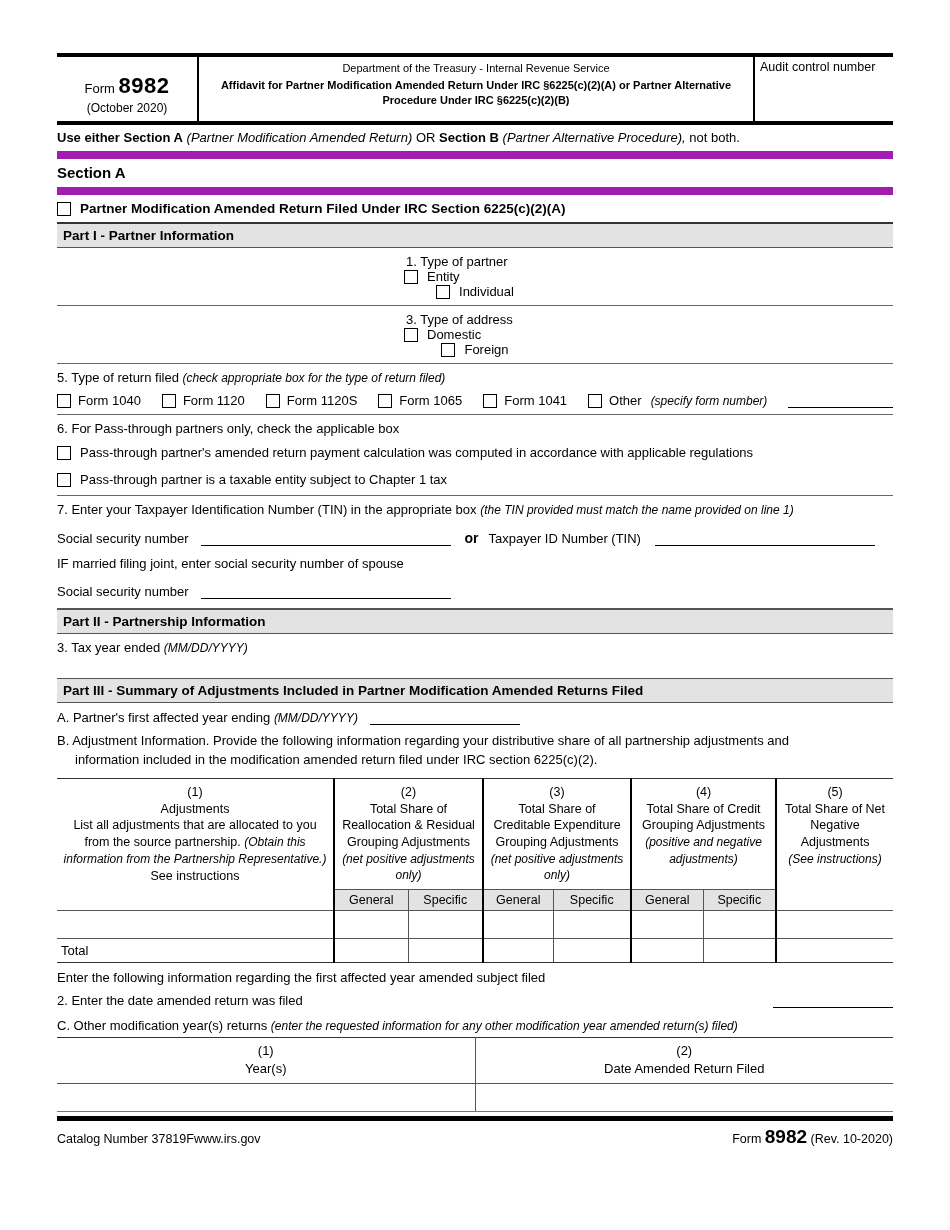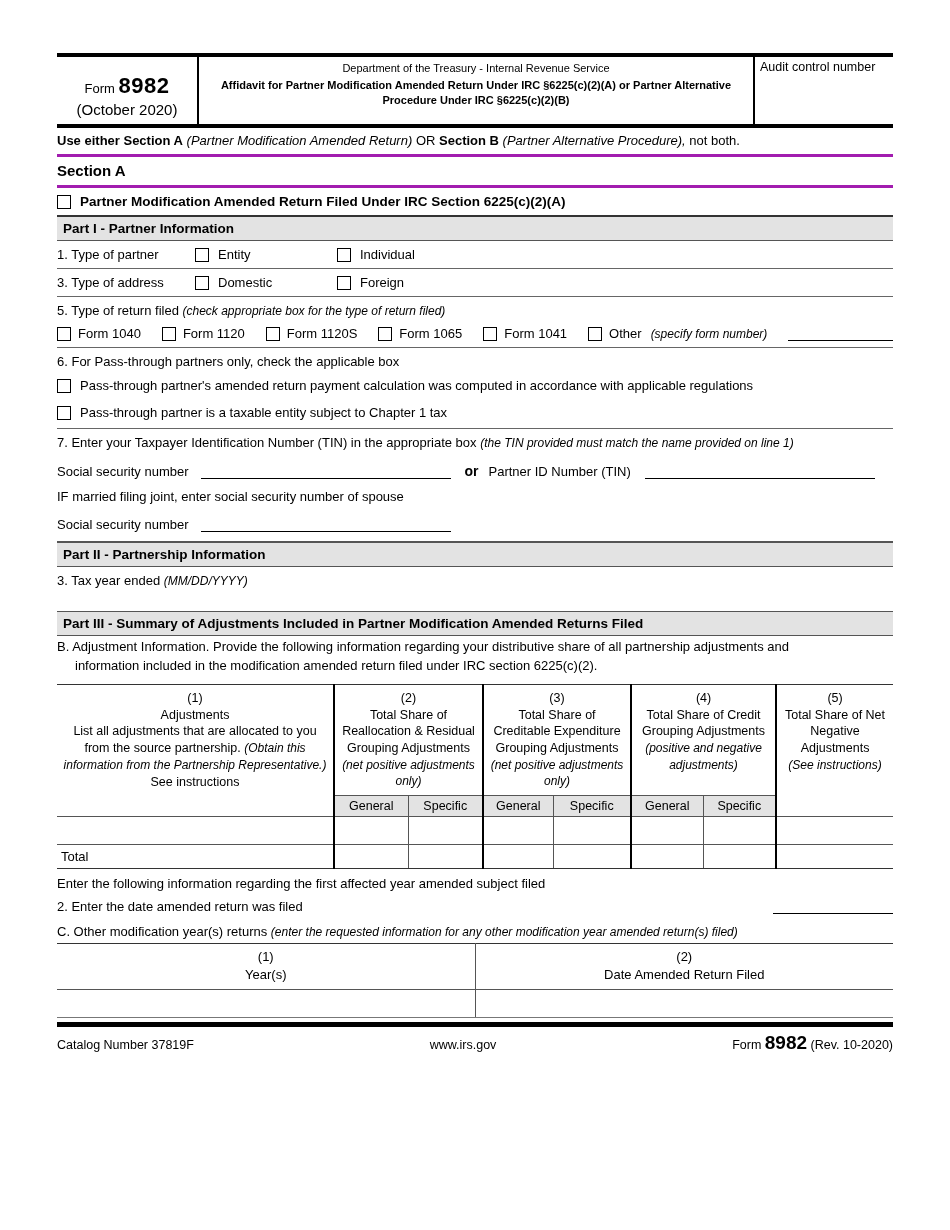--- a/index.html
+++ b/index.html
@@ -7,41 +7,41 @@
     width: 950px; height: 1230px; background: #fff; color: #000;
     font-family: "Liberation Sans", sans-serif; font-size: 13px;
   }
   .page { padding: 53px 57px 0 57px; }
 
   
   .hdr { display: flex; border-top: 4px solid #000; border-bottom: 4px solid #000; }
   .hdr-left { width: 142px; border-right: 2px solid #000; text-align: center; padding: 16px 4px 6px; }
   .hdr-left .fw { font-size: 13px; }
   .hdr-left .fn { font-size: 22px; font-weight: bold; letter-spacing: 0.5px; }
-  .hdr-left .rev { font-size: 15px; margin-top: 2px; }
+  .hdr-left .rev { font-size: 12px; margin-top: 2px; }
   .hdr-mid { flex: 1; text-align: center; padding: 5px 14px 8px; }
   .hdr-mid .dept { font-size: 11px; margin-bottom: 4px; }
   .hdr-mid .title { font-size: 11px; font-weight: bold; line-height: 1.4; }
   .hdr-right { width: 140px; border-left: 2px solid #000; padding: 3px 5px; font-size: 12.5px; }
 
   
   .line-b { border-bottom: 1.5px solid #555; }
-  .thickline-b { border-bottom: 3px solid #a21caf; }
+  .thickline-b { border-bottom: 8px solid #a21caf; }
   .use-either { padding: 5px 0 6px; }
   .use-either .b { font-weight: bold; }
   .use-either .i { font-style: italic; }
   .section-hd { font-size: 15px; font-weight: bold; padding: 5px 0 6px; }
   .cbrow { display: flex; align-items: center; gap: 9px; padding: 6px 0; border-bottom: 2px solid #333; }
   .cbrow .lbl { font-weight: bold; font-size: 13.5px; }
   .cb { width: 14px; height: 14px; border: 1.5px solid #000; background: #fff; flex: none; display: inline-block; }
   .partbar {
     background: #e3e3e3; font-weight: bold; font-size: 13.5px;
     padding: 4px 6px; border-bottom: 1.5px solid #555;
   }
-  .frow { padding: 6px 0; border-bottom: 1.5px solid #666; }
+  .frow { padding: 6px 0; border-bottom: 1.5px solid #666; flex-direction: column; }
   .optrow { display: flex; align-items: center; }
   .optrow .rowlbl { width: 138px; flex: none; }
   .opt { display: flex; align-items: center; gap: 9px; }
   .opt-w { width: 142px; flex: none; }
   .note { font-style: italic; font-size: 12px; }
   .fill { display: inline-block; border-bottom: 1.5px solid #000; height: 14px; vertical-align: bottom; }
 
   .retrow { display: flex; align-items: center; margin-top: 8px; }
   .retopt { display: flex; align-items: center; gap: 7px; margin-right: 21px; }
   .retopt .note { margin-left: 2px; }
@@ -84,21 +84,21 @@
   table.ctab { width: 836px; table-layout: fixed; border-collapse: collapse; }
   table.ctab td { border: 1px solid #555; text-align: center; line-height: 1.45; }
   table.ctab td:first-child { border-left: none; }
   table.ctab td:last-child { border-right: none; }
   table.ctab tr.chead td { border-top: 1.5px solid #333; padding: 4px 2px; }
   table.ctab tr.cempty td { height: 28px; border-bottom: 1px solid #777; }
 
   
   .footbar { border-top: 5px solid #000; margin-top: 4px; }
   .footer { display: flex; align-items: baseline; padding-top: 5px; font-size: 12.5px; }
-  .footer .mid { flex: 1; text-align: center; }
+  .footer .mid { flex: 1; }
   .footer .right .fn { font-size: 19px; font-weight: bold; }
 </style>
 </head>
 <body>
 
 <div class="page">
 
   <div class="hdr">
     <div class="hdr-left">
       <div><span class="fw">Form</span>
@@ -205,21 +205,21 @@
 
   <div>
     <div class="plain">
       <span>7. Enter your Taxpayer Identification Number (TIN) in the appropriate box</span>
       <span class="note">(the TIN provided must match the name provided on line 1)</span>
     </div>
     <div class="ssnline">
       <span>Social security number</span>
       <span class="fill" style="width:250px; margin-left:12px;"></span>
       <span class="orword">or</span>
-      <span>Partner ID Number (TIN)</span>
+      <span>Taxpayer ID Number (TIN)</span>
       <span class="fill grow" style="margin-left:14px; margin-right:18px;"></span>
     </div>
     <div class="plain">IF married filing joint, enter social security number of spouse</div>
     <div class="ssnline line-b" style="padding-bottom:9px; border-bottom-width:2px;">
       <span>Social security number</span>
       <span class="fill" style="width:250px; margin-left:12px;"></span>
     </div>
   </div>
 
   <div class="partbar">Part II - Partnership Information</div>
@@ -227,20 +227,25 @@
 
   <div class="plain">
     <span>3. Tax year ended</span>
     <span class="note">(MM/DD/YYYY)</span>
   </div>
 
   <div class="spacer"></div>
 
   <div class="partbar p3bar">Part III - Summary of Adjustments Included in Partner Modification Amended Returns Filed</div>
 
+  <div class="aline">
+    <span>A. Partner's first affected year ending</span>
+    <span class="note">(MM/DD/YYYY)</span>
+    <span class="fill" style="width:150px; margin-left:8px;"></span>
+  </div>
 
   <div class="bline">
     <div>B. Adjustment Information. Provide the following information regarding your distributive share of all partnership adjustments and</div>
     <div class="ind">information included in the modification amended return filed under IRC section 6225(c)(2).</div>
   </div>
 
   <table class="adj">
     <colgroup>
       <col style="width:277px">
         <col style="width:74px">

